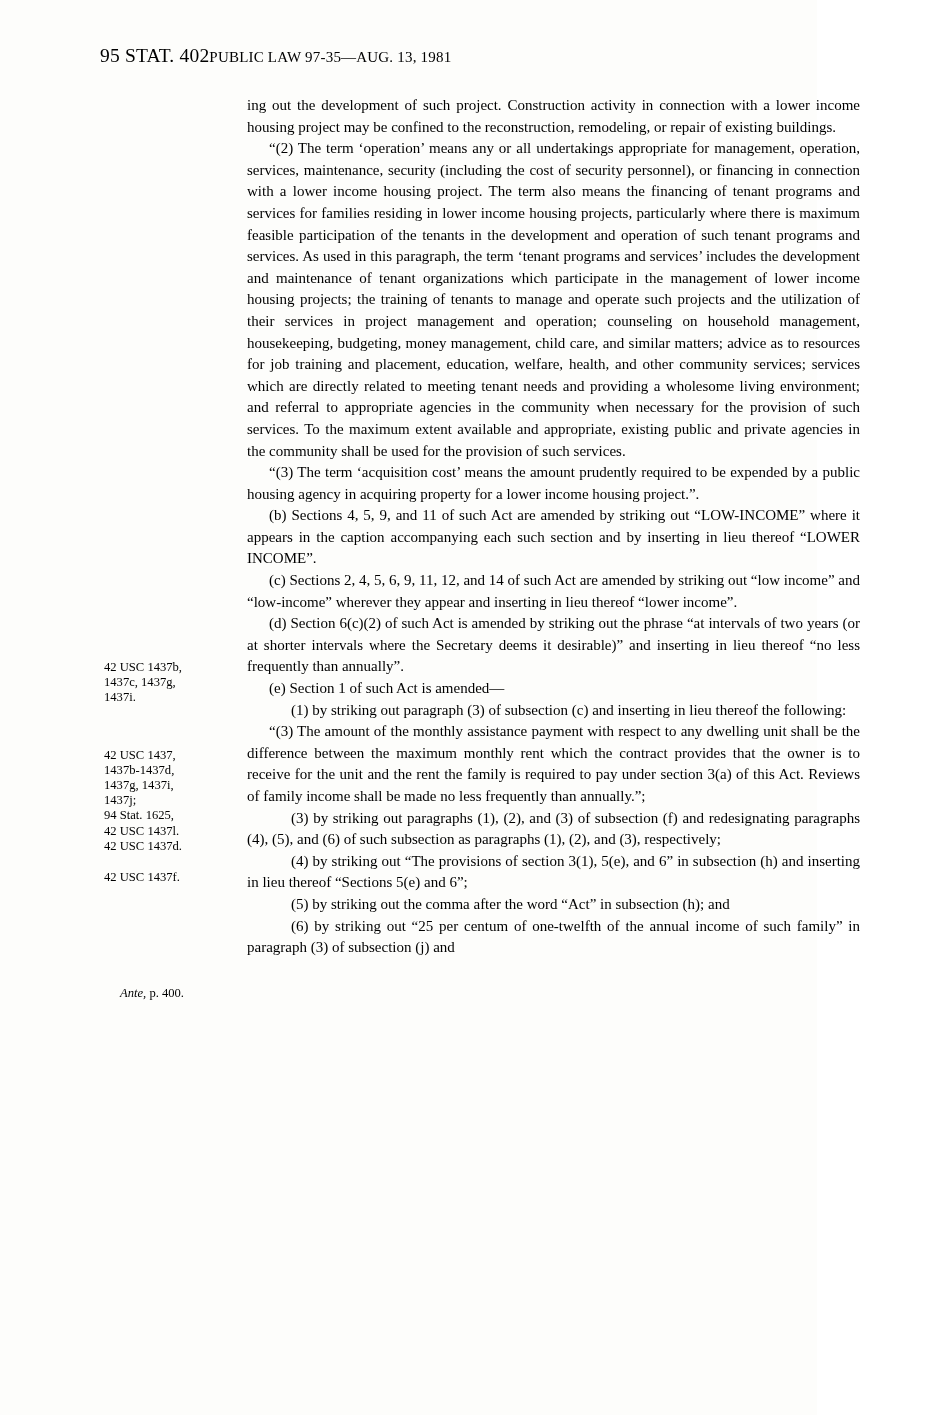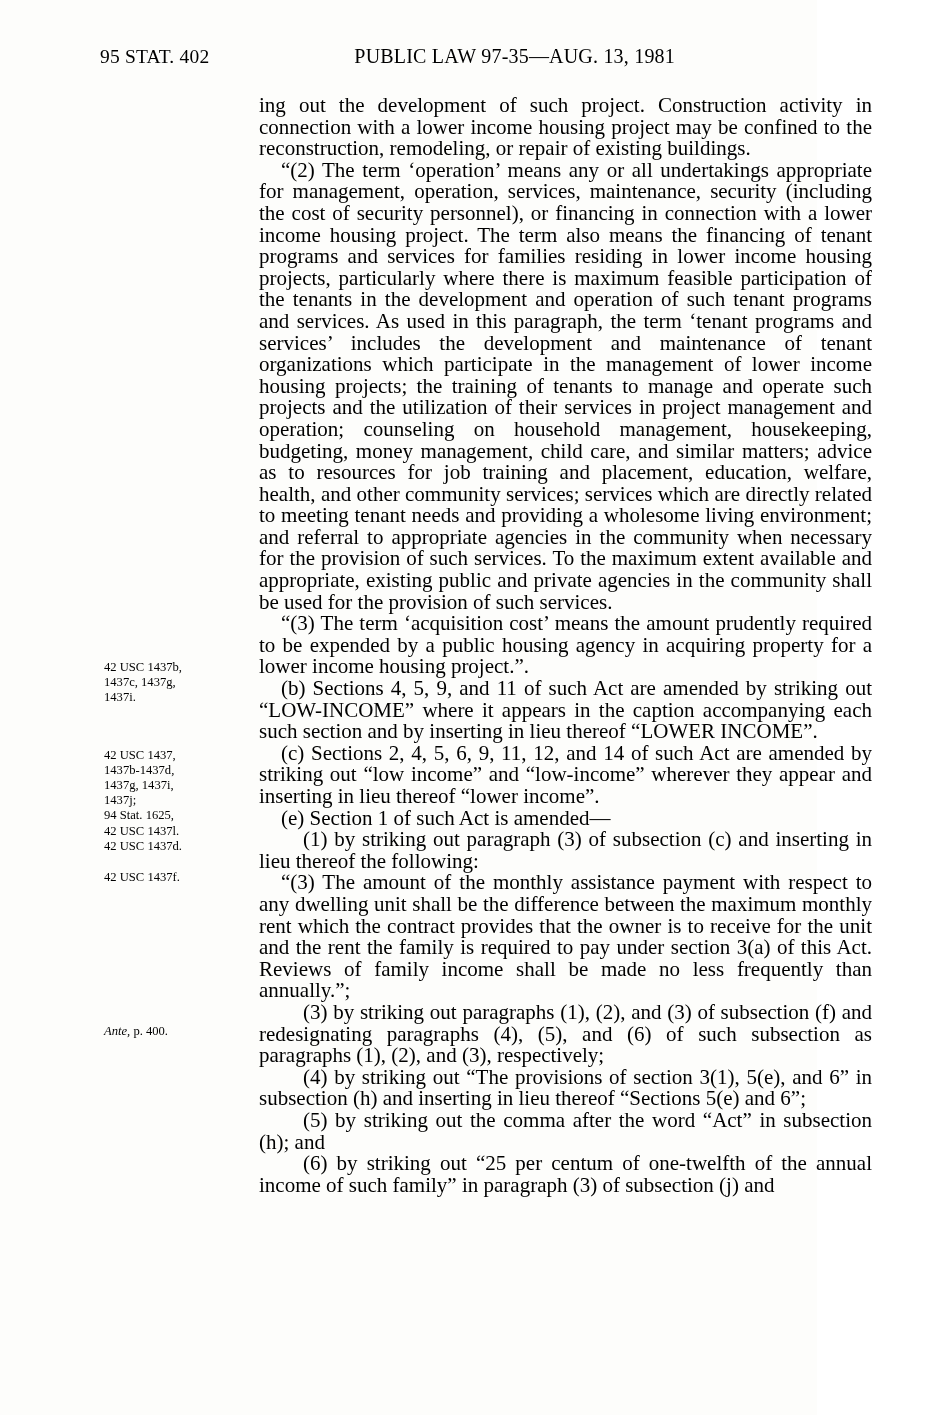--- a/index.html
+++ b/index.html
@@ -33,22 +33,21 @@
     display: flex;
     align-items: baseline;
   }
   .header-left {
     font-size: 19.5px;
     letter-spacing: 0.2px;
     white-space: nowrap;
   }
   .header-center {
     flex: 1;
-    text-align: center;
-    font-size: 20px;
+    font-size: 15px;
     letter-spacing: 0.2px;
     white-space: nowrap;
     padding-right: 40px;
   }
 
   
   .margin-notes {
     position: absolute;
     left: 104px;
     top: 645px;
@@ -65,25 +64,24 @@
   .note-italic {
     font-style: italic;
   }
 
   
   .body-col {
     position: absolute;
     left: 247px;
     top: 95px;
     width: 613px;
-    font-size: 21px;
+    font-size: 15px;
     line-height: 21.6px;
     text-align: justify;
     text-justify: inter-word;
-    margin-left: 12px;
   }
   .para {
     margin: 0;
     text-indent: 0;
   }
   .para.indent {
     text-indent: 22px;
   }
   .para.indent-deep {
     text-indent: 44px;
@@ -120,38 +118,39 @@
     <div class="note-block" style="margin-bottom:16px;">
       <div class="note-line">94 Stat. 1625,</div>
       <div class="note-line">42 USC 1437l.</div>
       <div class="note-line">42 USC 1437d.</div>
     </div>
     <div class="note-block">
       <div class="note-line">42 USC 1437f.</div>
     </div>
   </div>
 
-  <div class="margin-notes" style="top:1024px;">
+  <div class="margin-notes" style="top:986px;margin-left:16px;">
     <div class="note-line note-italic-wrap">
       <span class="note-italic">Ante,</span><span>&nbsp;p. 400.</span>
     </div>
   </div>
 
   <div class="body-col">
 
     <p class="para blk">ing out the development of such project. Construction activity in connection with a lower income housing project may be confined to the reconstruction, remodeling, or repair of existing buildings.</p>
 
     <p class="para blk indent">“(2) The term ‘operation’ means any or all undertakings appropriate for management, operation, services, maintenance, security (including the cost of security personnel), or financing in connection with a lower income housing project. The term also means the financing of tenant programs and services for families residing in lower income housing projects, particularly where there is maximum feasible participation of the tenants in the development and operation of such tenant programs and services. As used in this paragraph, the term ‘tenant programs and services’ includes the development and maintenance of tenant organizations which participate in the management of lower income housing projects; the training of tenants to manage and operate such projects and the utilization of their services in project management and operation; counseling on household management, housekeeping, budgeting, money management, child care, and similar matters; advice as to resources for job training and placement, education, welfare, health, and other community services; services which are directly related to meeting tenant needs and providing a wholesome living environment; and referral to appropriate agencies in the community when necessary for the provision of such services. To the maximum extent available and appropriate, existing public and private agencies in the community shall be used for the provision of such services.</p>
 
     <p class="para blk indent">“(3) The term ‘acquisition cost’ means the amount prudently required to be expended by a public housing agency in acquiring property for a lower income housing project.”.</p>
 
     <p class="para blk indent"><span>(b) Sections 4, 5, 9, and 11 of such Act are amended by striking out “</span><span class="smallcaps">LOW-INCOME</span><span>” where it appears in the caption accompanying each such section and by inserting in lieu thereof “</span><span class="smallcaps">LOWER INCOME</span><span>”.</span></p>
 
     <p class="para blk indent">(c) Sections 2, 4, 5, 6, 9, 11, 12, and 14 of such Act are amended by striking out “low income” and “low-income” wherever they appear and inserting in lieu thereof “lower income”.</p>
 
+    <p class="para blk indent">(d) Section 6(c)(2) of such Act is amended by striking out the phrase “at intervals of two years (or at shorter intervals where the Secretary deems it desirable)” and inserting in lieu thereof “no less frequently than annually”.</p>
 
     <p class="para blk indent">(e) Section 1 of such Act is amended—</p>
 
     <p class="para blk indent-deep">(1) by striking out paragraph (3) of subsection (c) and inserting in lieu thereof the following:</p>
 
     <p class="para blk indent">“(3) The amount of the monthly assistance payment with respect to any dwelling unit shall be the difference between the maximum monthly rent which the contract provides that the owner is to receive for the unit and the rent the family is required to pay under section 3(a) of this Act. Reviews of family income shall be made no less frequently than annually.”;</p>
 
 
     <p class="para blk indent-deep">(3) by striking out paragraphs (1), (2), and (3) of subsection (f) and redesignating paragraphs (4), (5), and (6) of such subsection as paragraphs (1), (2), and (3), respectively;</p>
 

